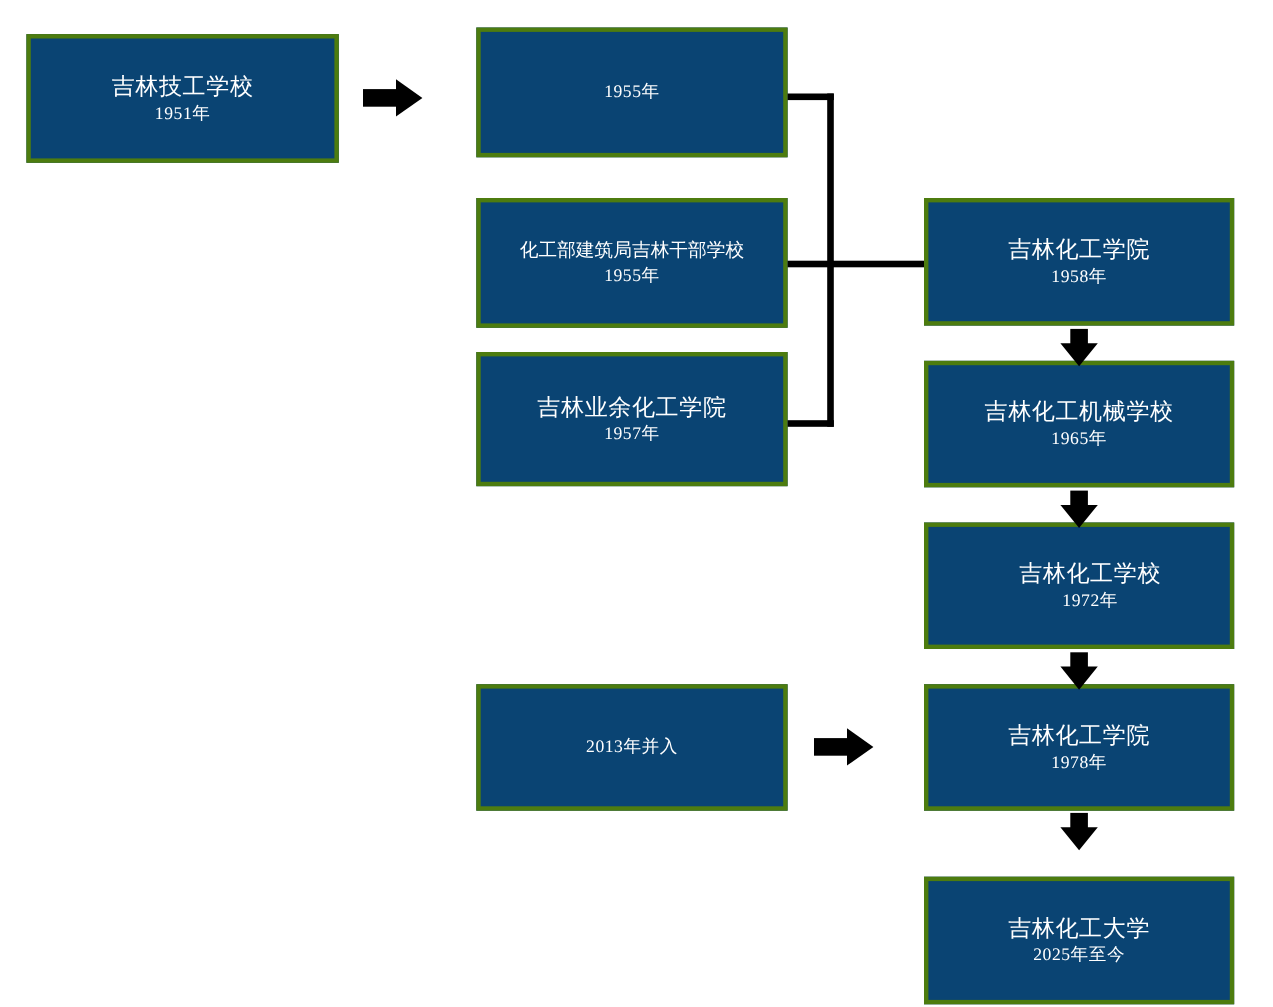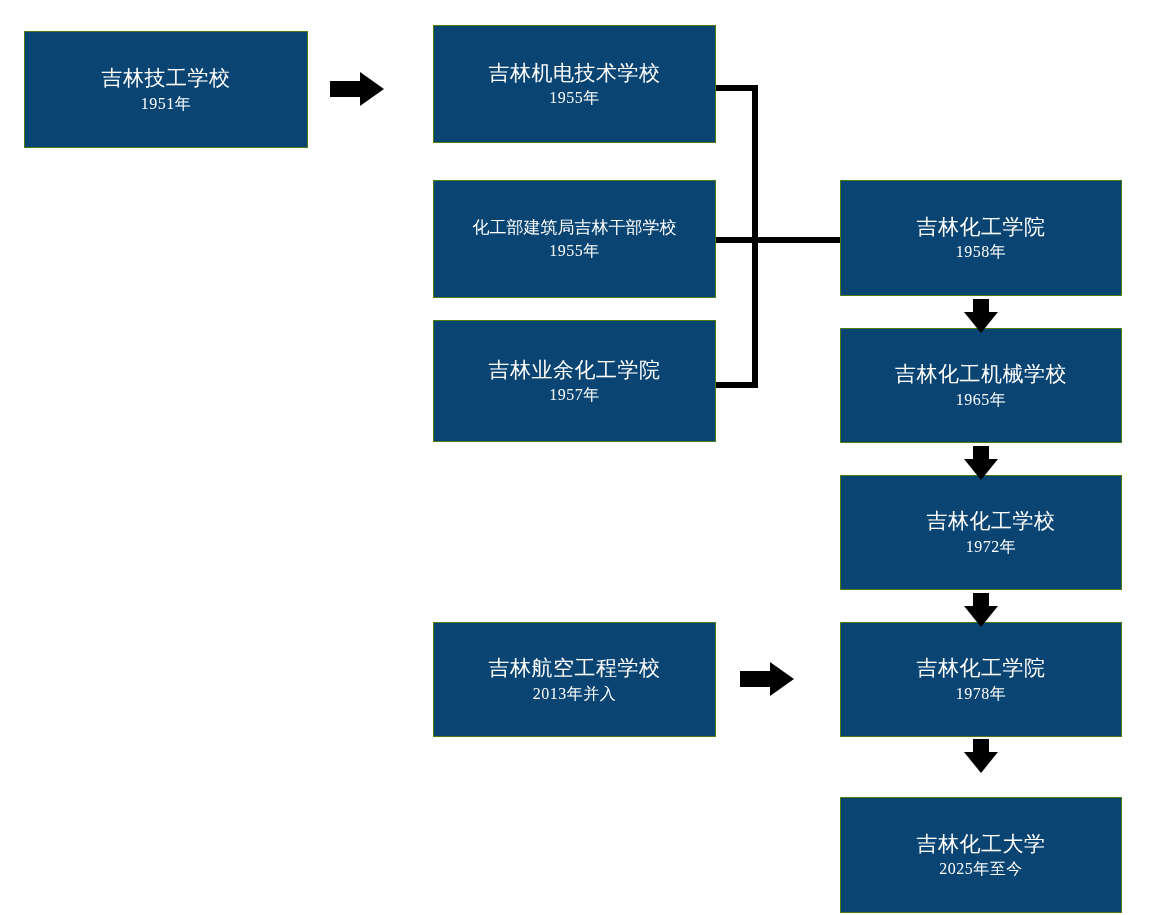--- a/index.html
+++ b/index.html
@@ -17,21 +17,21 @@
     height: 915px;
     background: #ffffff;
     overflow: hidden;
   }
 
   
   .node {
     position: absolute;
     box-sizing: border-box;
     background: #0a4473;
-    border: 1px solid #4d7c0f;
+    border: 4px solid #4d7c0f;
     color: #ffffff;
     display: flex;
     flex-direction: column;
     align-items: center;
     justify-content: center;
     text-align: center;
     line-height: 1.32;
     white-space: nowrap;
   }
   .node .line1 {
@@ -103,36 +103,34 @@
 <body>
 
 <div id="canvas">
 
   <div class="node" style="left:24px; top:31px; width:284px; height:117px;">
     <div class="line1">吉林技工学校</div>
     <div class="line2">1951年</div>
   </div>
 
   <div class="node" style="left:433px; top:25px; width:283px; height:118px;">
-    <div class="line1">吉林机电技术学校</div>
     <div class="line2">1955年</div>
   </div>
 
   <div class="node wide" style="left:433px; top:180px; width:283px; height:118px;">
     <div class="line1">化工部建筑局吉林干部学校</div>
     <div class="line2">1955年</div>
   </div>
 
   <div class="node" style="left:433px; top:320px; width:283px; height:122px;">
     <div class="line1">吉林业余化工学院</div>
     <div class="line2">1957年</div>
   </div>
 
   <div class="node" style="left:433px; top:622px; width:283px; height:115px;">
-    <div class="line1">吉林航空工程学校</div>
     <div class="line2">2013年并入</div>
   </div>
 
   <div class="node" style="left:840px; top:180px; width:282px; height:116px;">
     <div class="line1">吉林化工学院</div>
     <div class="line2">1958年</div>
   </div>
 
   <div class="node" style="left:840px; top:328px; width:282px; height:115px;text-align:right;">
     <div class="line1">吉林化工机械学校</div>

